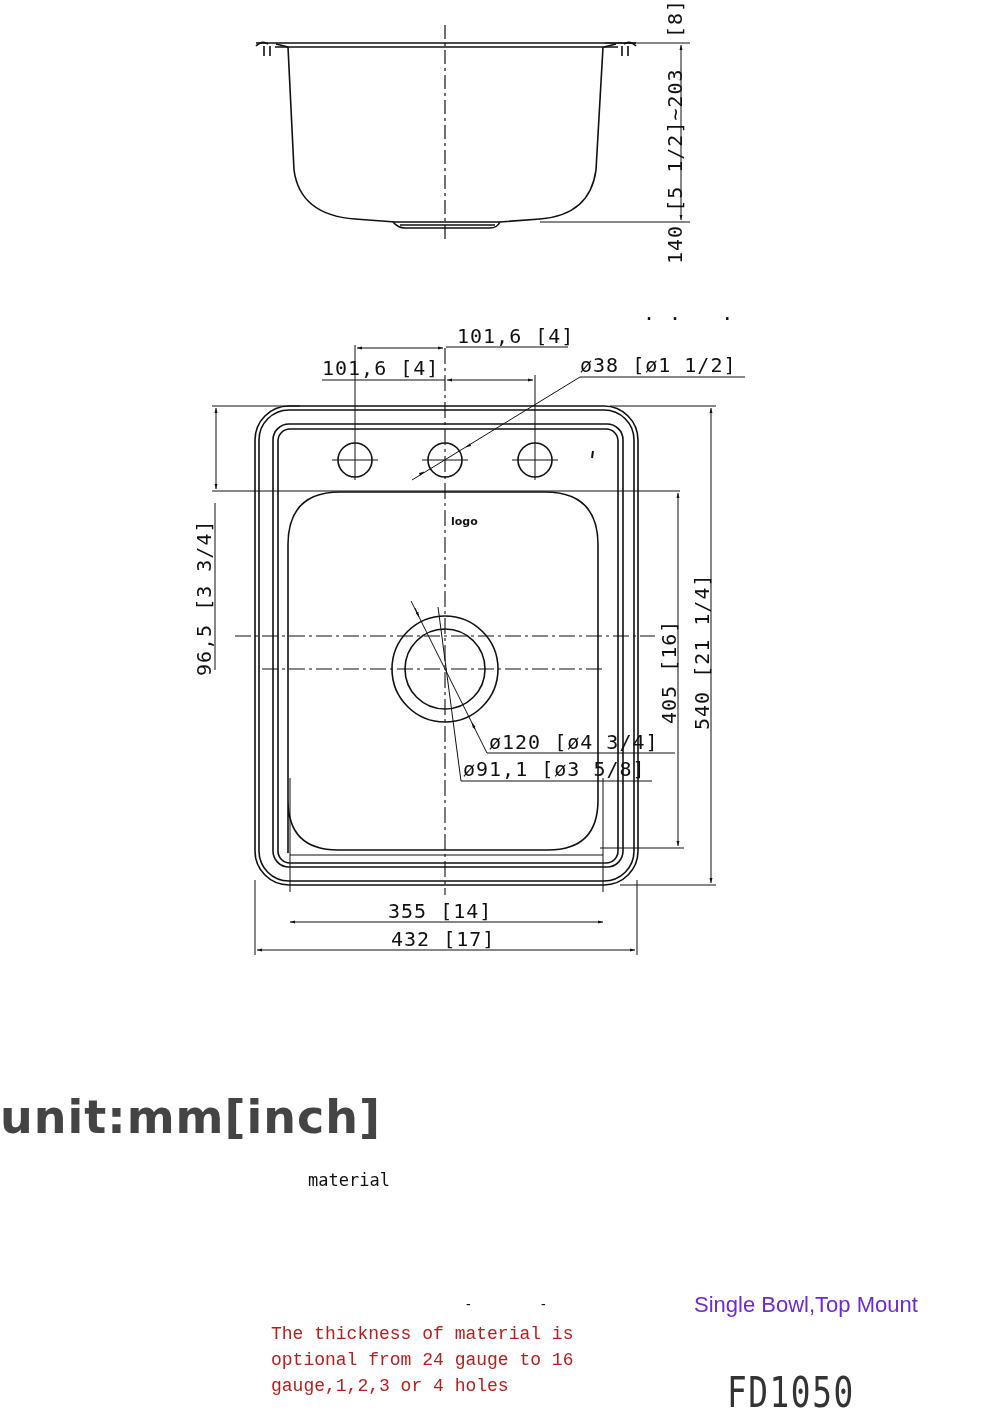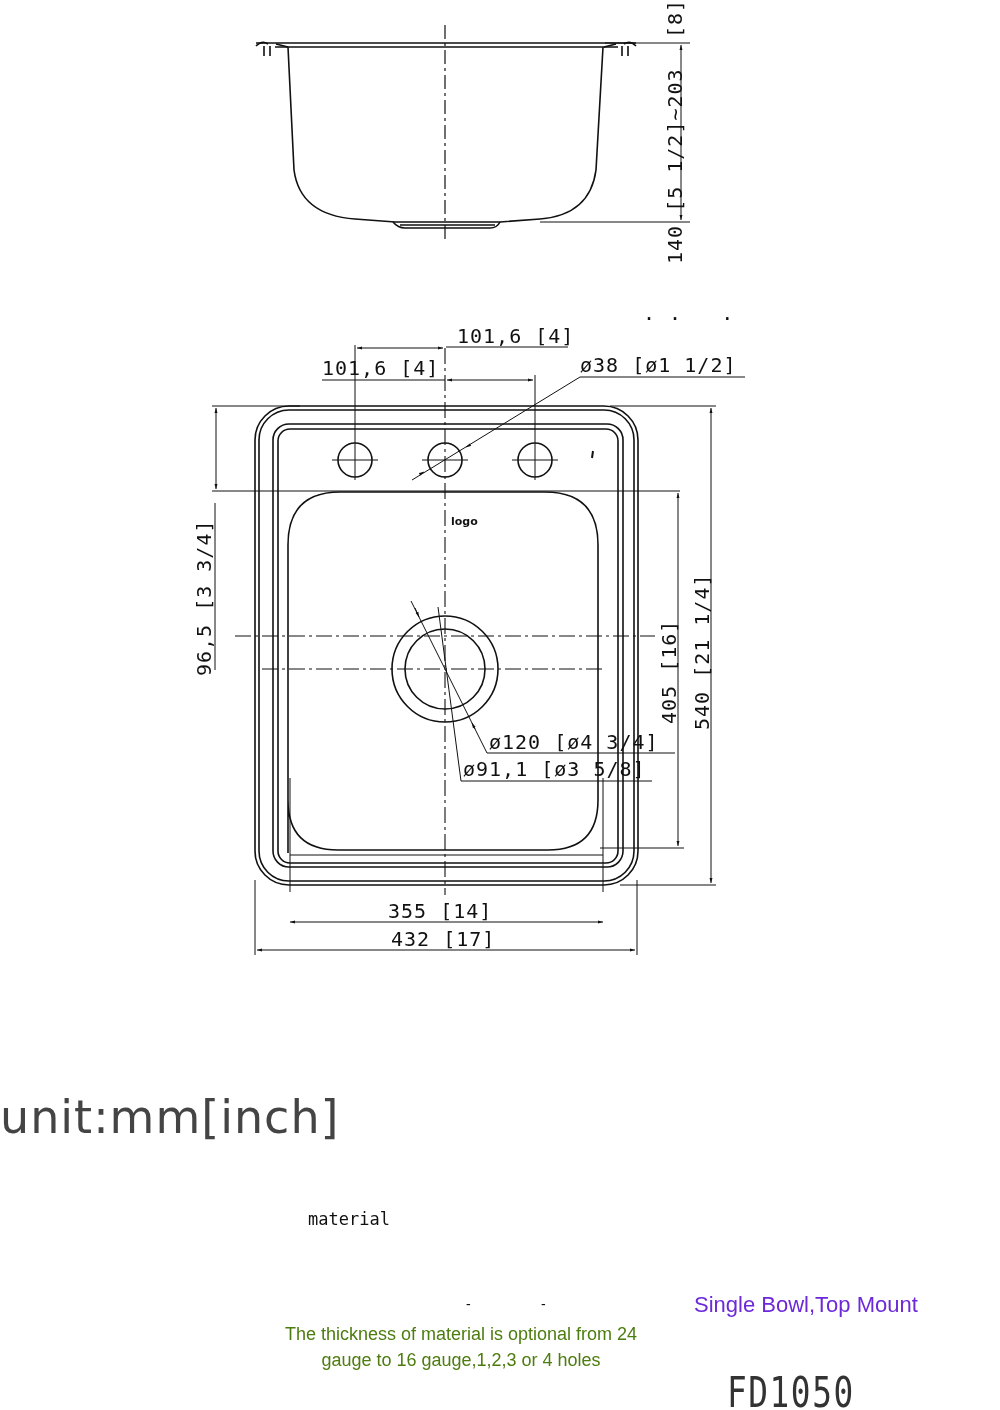--- a/index.html
+++ b/index.html
@@ -1,23 +1,23 @@
 <!DOCTYPE html>
 <html><head>
 <meta charset="utf-8">
 <style>
   html, body { margin: 0; padding: 0; background: #ffffff; }
   body { width: 1000px; height: 1410px; position: relative; overflow: hidden; }
   #drawing { position: absolute; left: 0; top: 0; width: 1000px; height: 1410px; }
   svg text { fill: #111; }
   .cad { font-family: "DejaVu Sans Mono", monospace; font-size: 20px; letter-spacing: 1px; }
   .cad-sm { font-family: "DejaVu Sans", sans-serif; font-size: 11px; font-weight: bold; }
-  .unit-label { position: absolute; left: 0; top: 1090px; font-family: "DejaVu Sans", sans-serif; font-weight: 400; font-size: 46px; color: #444; letter-spacing: 1px; }
-  .material-label { position: absolute; left: 308px; top: 1170px; font-family: "DejaVu Sans Mono", monospace; font-size: 17px; color: #111; margin-top: 39px; }
-  .note { position: absolute; left: 271px; top: 1321px; width: 380px; font-family: Liberation Sans, sans-serif; font-size: 18px; line-height: 26px; color: #4d7c0f; text-align: center; }
+  .unit-label { position: absolute; left: 0; top: 1090px; font-family: "DejaVu Sans", sans-serif; font-weight: 700; font-size: 46px; color: #444; letter-spacing: 1px; }
+  .material-label { position: absolute; left: 308px; top: 1170px; font-family: "DejaVu Sans Mono", monospace; font-size: 17px; color: #111; }
+  .note { position: absolute; left: 271px; top: 1321px; width: 380px; font-family: Liberation Mono, monospace; font-size: 18px; line-height: 26px; color: #b91c1c; }
   .title { position: absolute; left: 694px; top: 1292px; font-family: "Liberation Sans", sans-serif; font-size: 22px; color: #6d28d9; }
   .model { position: absolute; left: 727px; top: 1368px; font-family: "DejaVu Sans Mono", monospace; font-size: 42px; color: #333; transform: scaleX(0.78); transform-origin: left top; font-weight: 100; letter-spacing: 2px; }
   .dashes { position: absolute; top: 1296px; font-family: "Liberation Sans", sans-serif; font-size: 14px; color: #111; }
 </style>
 </head>
 <body>
 
 <svg id="drawing" viewBox="0 0 1000 1410" xmlns="http://www.w3.org/2000/svg">
   <defs>
     <marker id="arr" viewBox="0 0 10 10" refX="10" refY="5" markerWidth="9" markerHeight="5" orient="auto-start-reverse">

